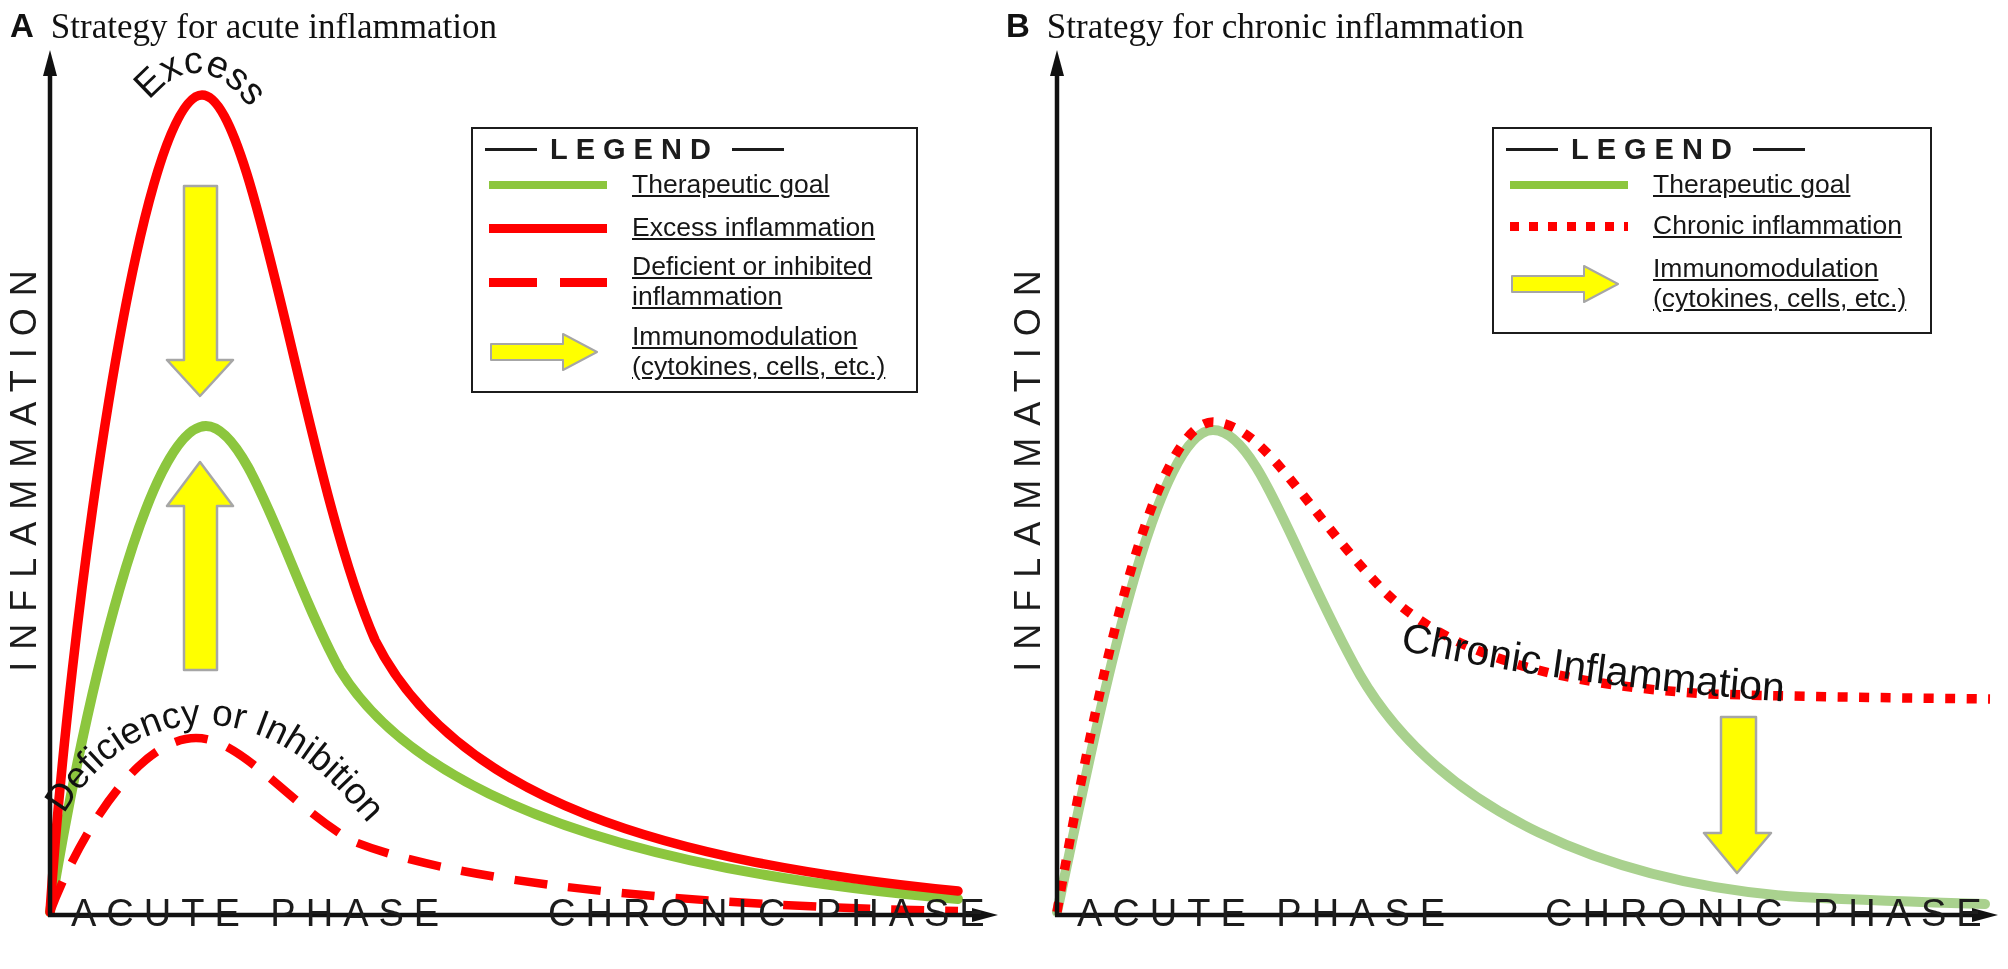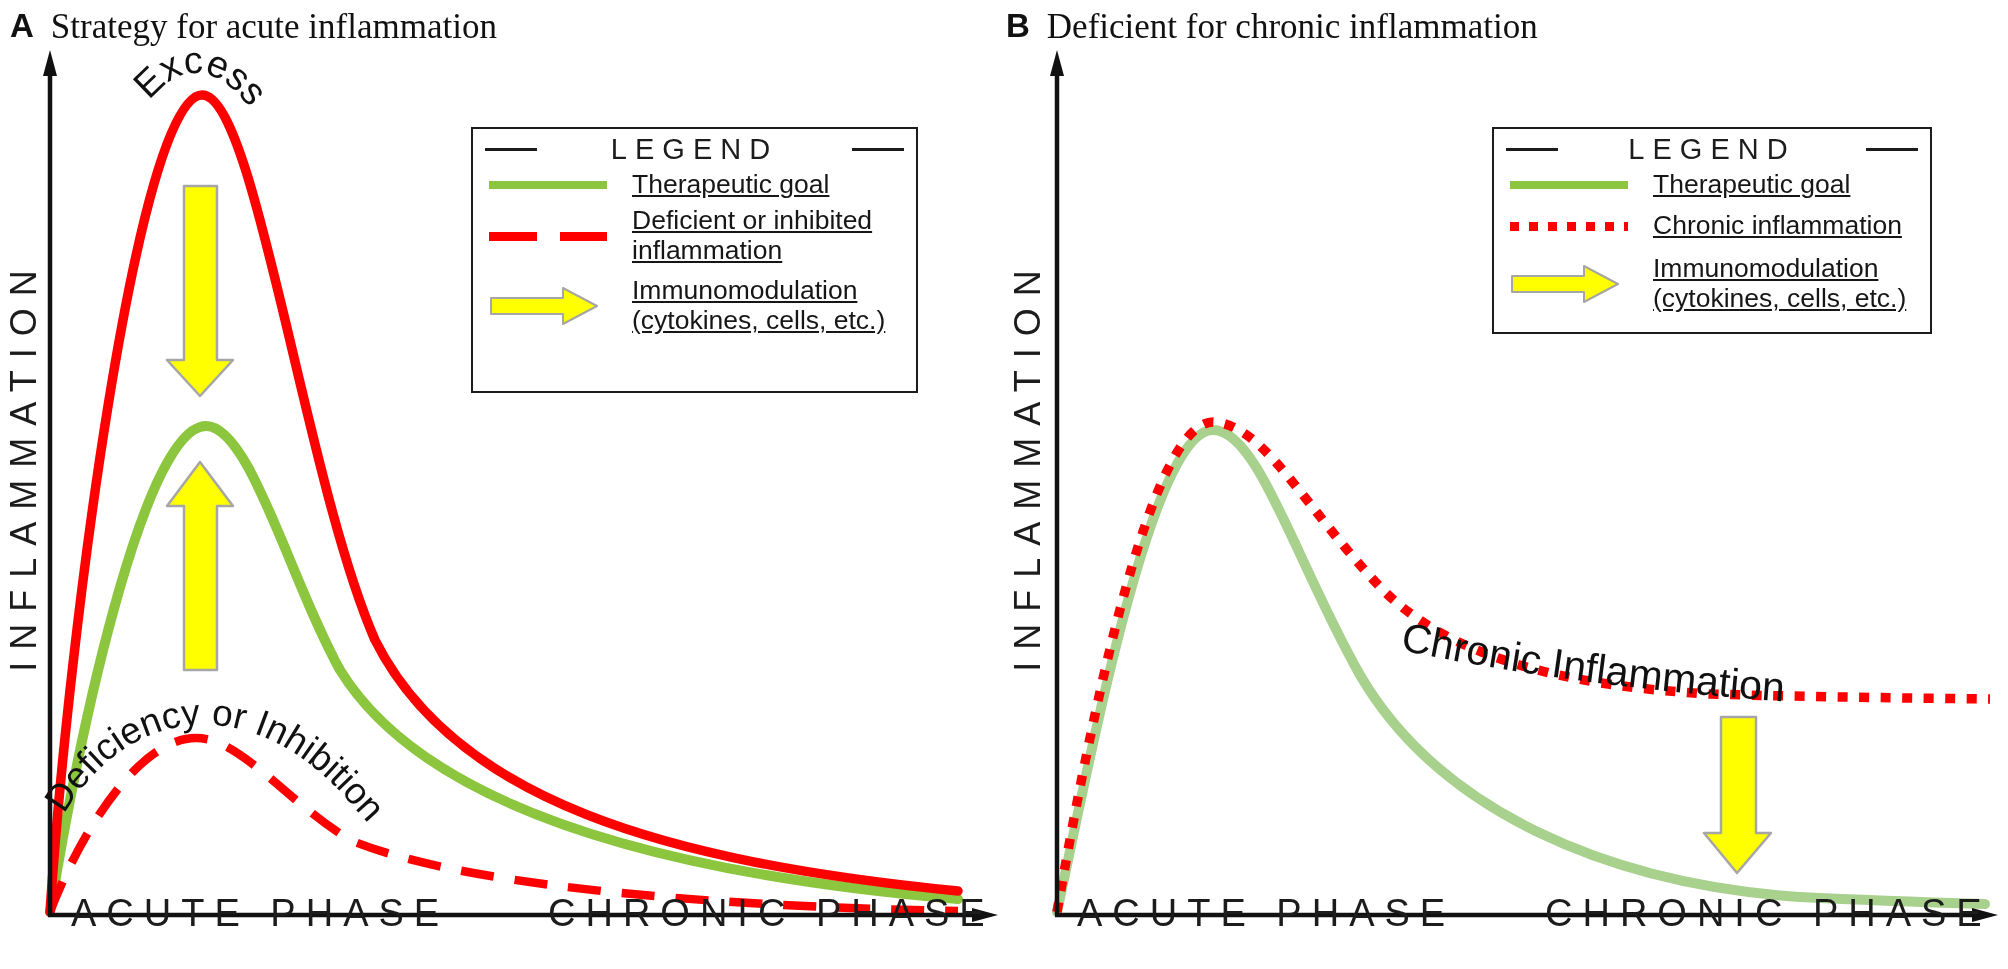--- a/index.html
+++ b/index.html
@@ -19,21 +19,21 @@
   }
   .y-axis-label{
     position:absolute;font-size:36px;letter-spacing:12px;white-space:nowrap;
     color:#1c1c1c;transform:translate(-50%,-50%) rotate(-90deg);line-height:1;
   }
   
   .legend{
     position:absolute;border:2.5px solid #1c1c1c;background:#fff;
     box-sizing:border-box;padding:4px 12px 0 12px;
   }
-  .legend-header{display:flex;align-items:center;justify-content:space-between;height:32px;gap:13px;}
+  .legend-header{display:flex;align-items:center;justify-content:flex-start;height:32px;gap:13px;font-weight:bold;}
   .legend-header .hline{display:inline-block;width:52px;height:3px;background:#1c1c1c;}
   .legend-title-text{font-size:29px;letter-spacing:8px;color:#1c1c1c;line-height:1;}
   .legend-row{display:flex;align-items:center;}
   .swatch-cell{width:122px;flex:0 0 122px;display:flex;align-items:center;margin-left:4px;}
   .legend-label{margin-left:21px;font-size:26.5px;line-height:1.12;color:#161616;flex:1;text-decoration:underline;}
   .line-swatch{display:block;width:118px;}
   .sw-green{height:8px;background:#8CC63E;}
   .sw-red{height:9px;background:#FF0000;}
   .sw-red-dash{height:9px;background:repeating-linear-gradient(90deg,#FF0000 0 48px,transparent 48px 71px);}
   .sw-red-dot{height:9px;background:repeating-linear-gradient(90deg,#FF0000 0 9px,transparent 9px 19px);}
@@ -100,39 +100,45 @@
       <span class="hline"></span>
       <span class="legend-title-text">LEGEND</span>
       <span class="hline"></span>
     </div>
     <div class="legend-row" style="height:40px;">
       <span class="swatch-cell">
         <span class="line-swatch sw-green"></span>
       </span>
       <span class="legend-label">Therapeutic goal</span>
     </div>
+    <div class="legend-row" style="height:46px;">
+      <span class="swatch-cell">
+        <span class="line-swatch sw-red"></span>
+      </span>
+      <span class="legend-label">Excess inflammation</span>
+    </div>
     <div class="legend-row" style="height:62px;">
       <span class="swatch-cell">
         <span class="line-swatch sw-red-dash"></span>
       </span>
       <span class="legend-label">Deficient or inhibited inflammation</span>
     </div>
     <div class="legend-row" style="height:78px;">
       <span class="swatch-cell">
         <svg width="112" height="42" viewBox="0 0 112 42">
           <polygon points="2,13 74,13 74,3 108,21 74,39 74,29 2,29" fill="#FFFF00" stroke="#A6A6A6" stroke-width="2" stroke-linejoin="round"></polygon>
         </svg>
       </span>
       <span class="legend-label">Immunomodulation (cytokines, cells, etc.)</span>
     </div>
   </div>
 
   <div class="panel-title-row" style="left:1006px;">
     <span class="panel-letter">B</span>
-    <span class="panel-title">Deficient for chronic inflammation</span>
+    <span class="panel-title">Strategy for chronic inflammation</span>
   </div>
 
   <div class="y-axis-label" style="left:1028px;top:465px;">INFLAMMATION</div>
 
   <div class="x-axis-label" style="left:1077px;">ACUTE PHASE</div>
   <div class="x-axis-label" style="left:1545px;">CHRONIC PHASE</div>
 
   <div class="legend" style="left:1492px;top:127px;width:440px;height:207px;">
     <div class="legend-header">
       <span class="hline"></span>

